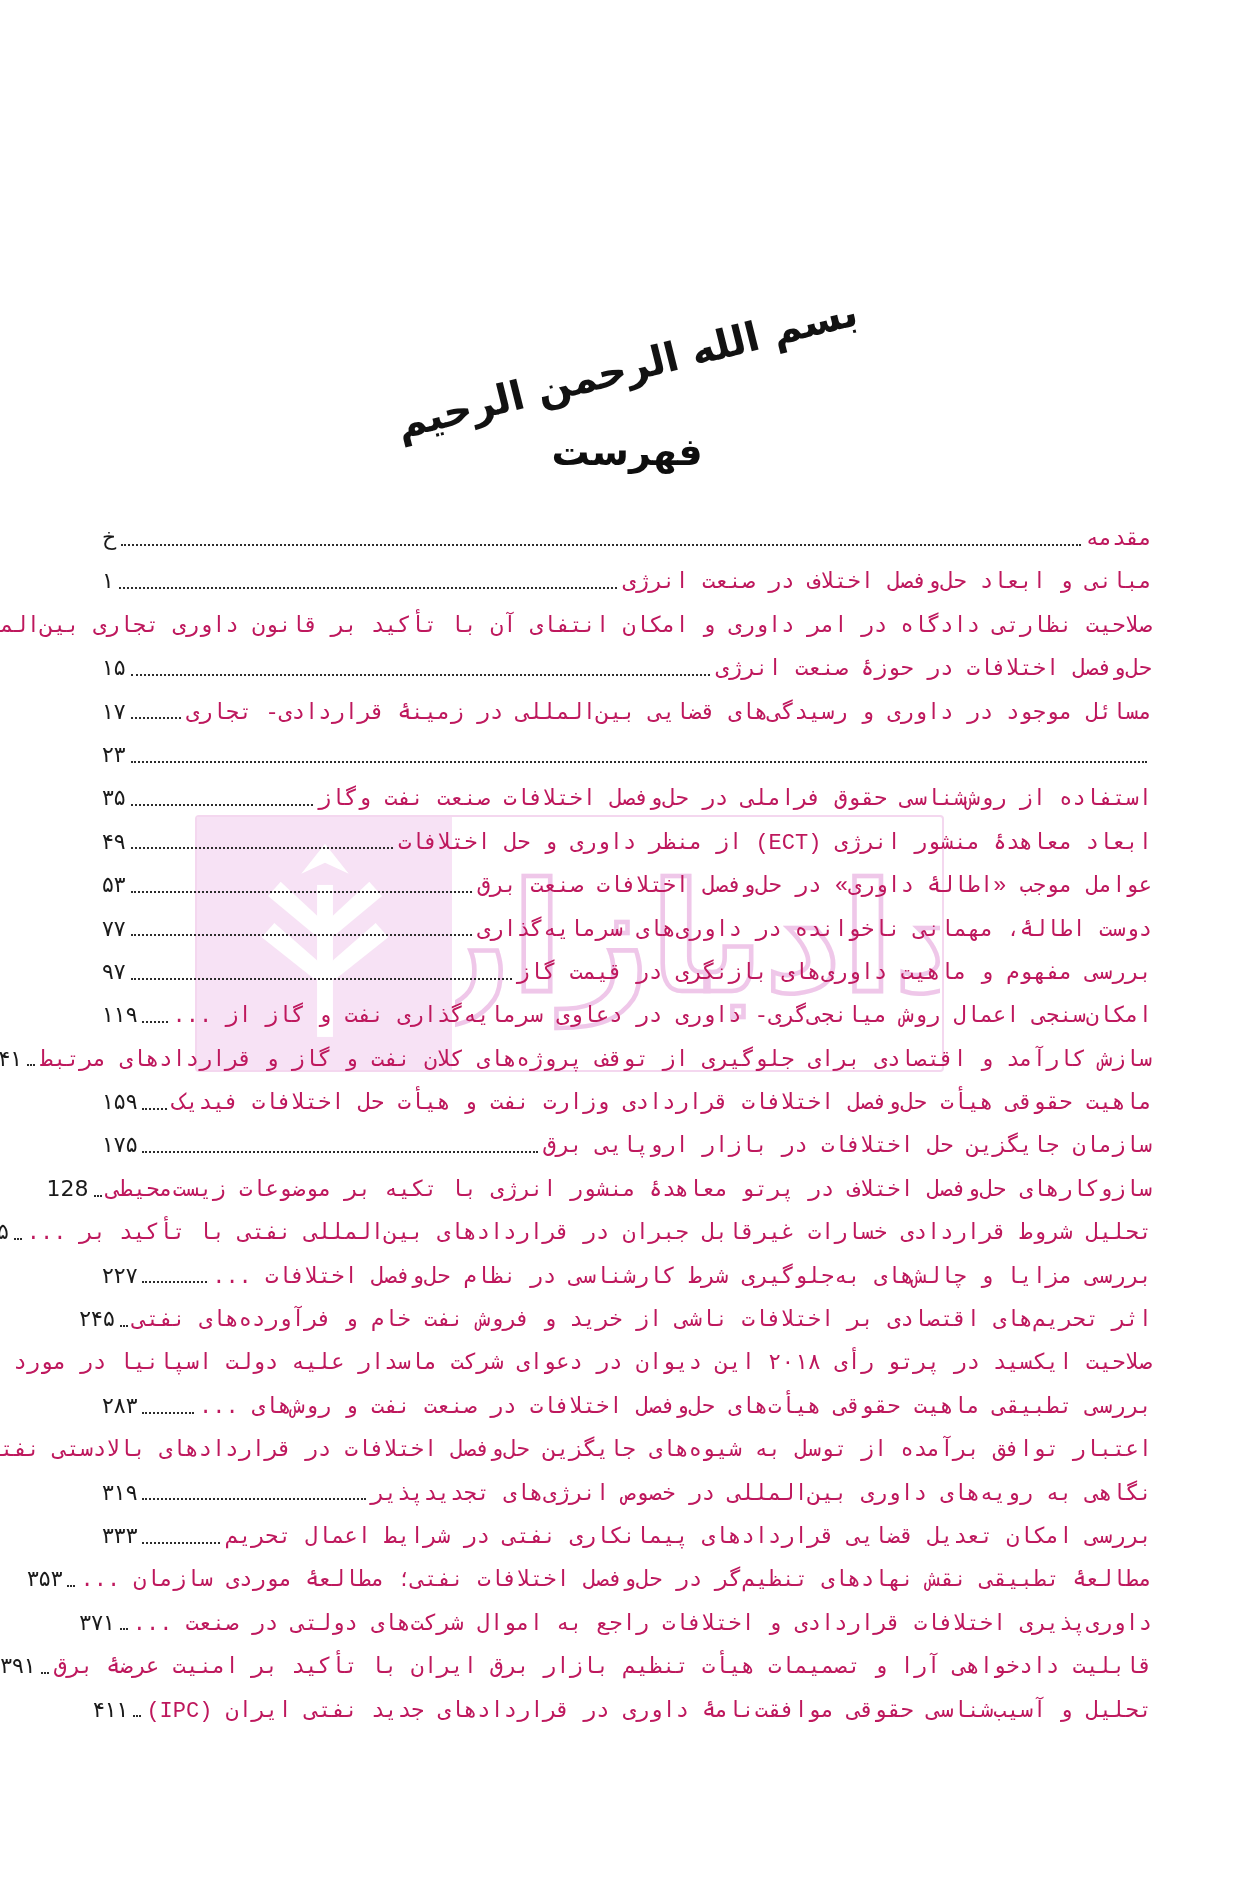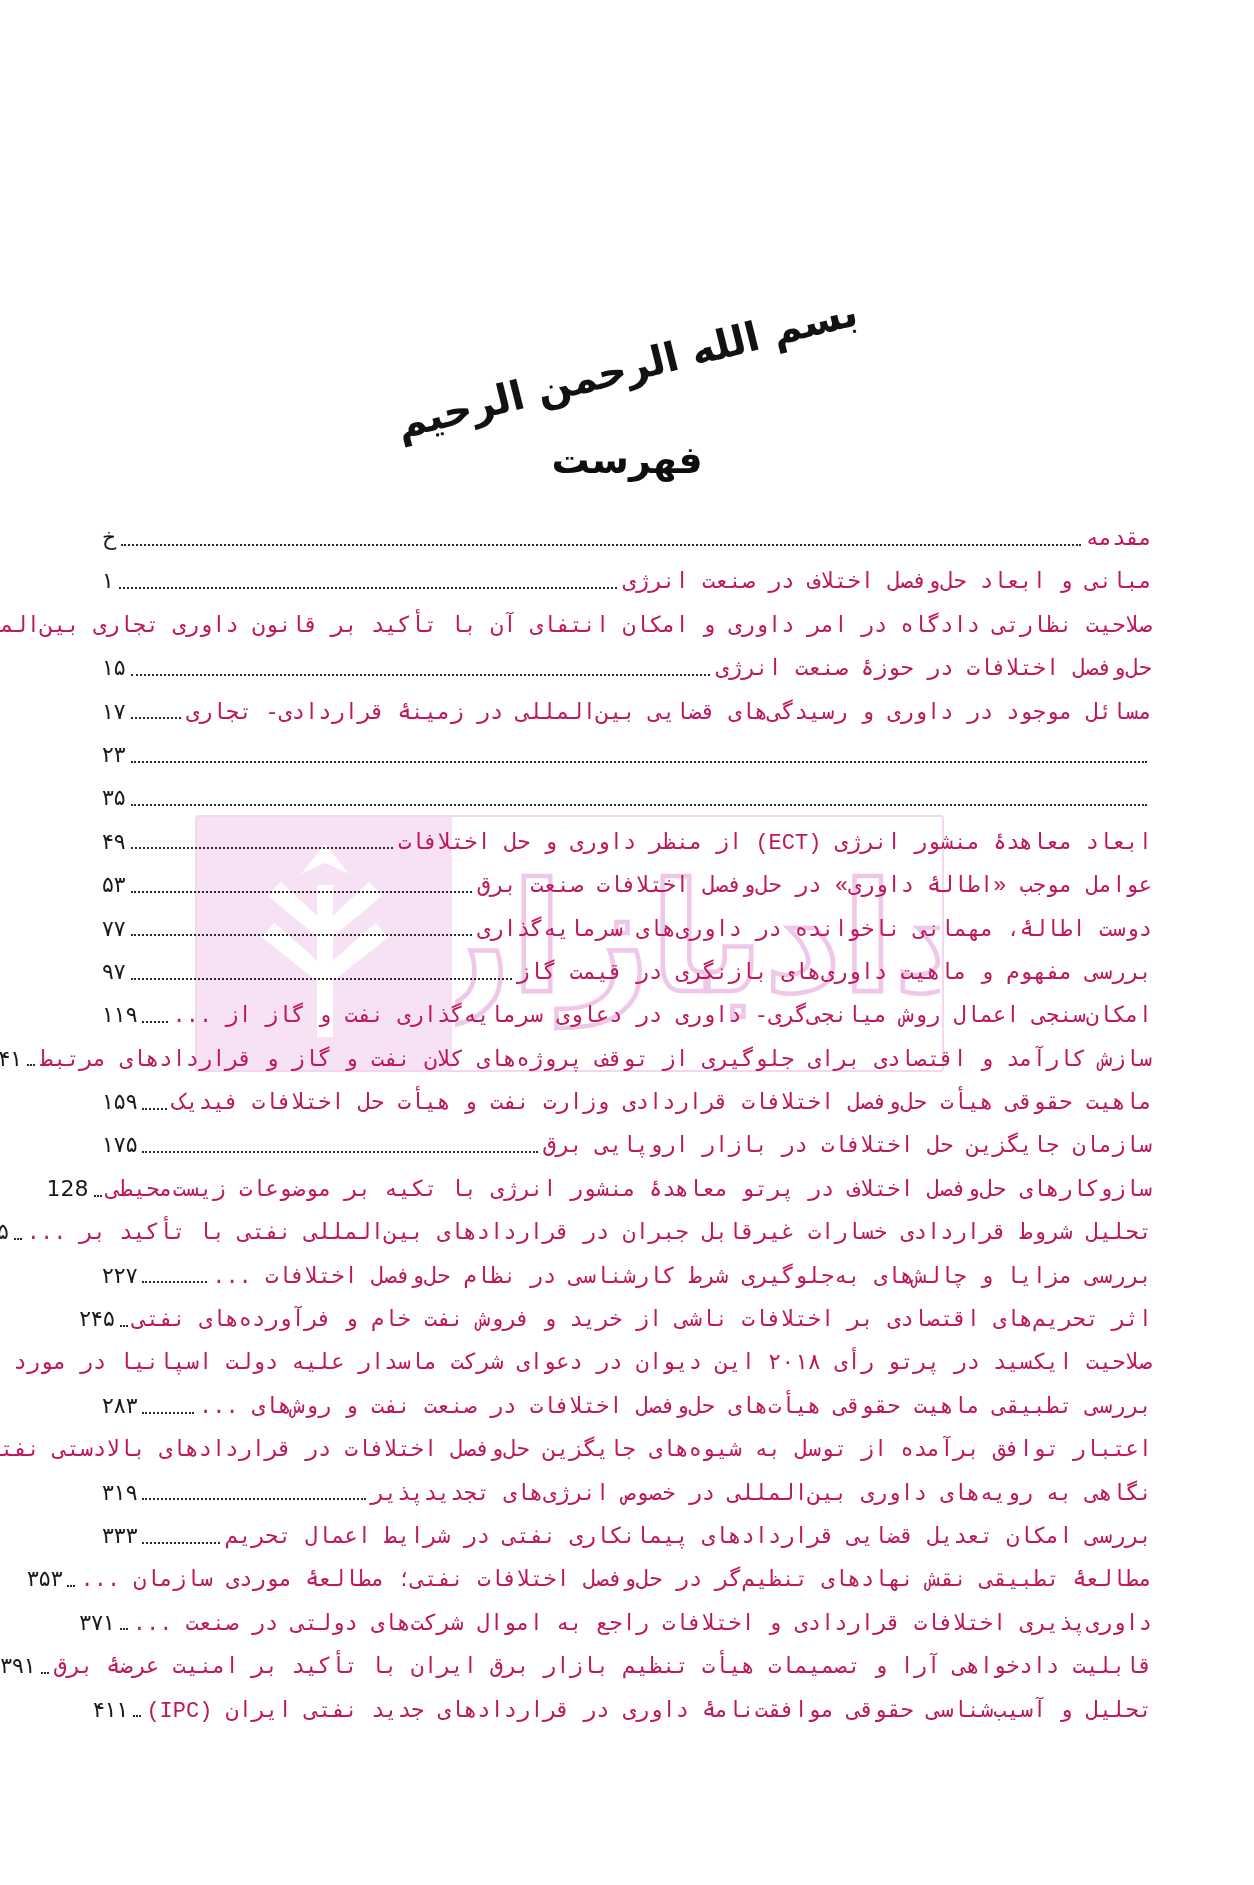--- a/index.html
+++ b/index.html
@@ -45,21 +45,20 @@
     white-space:nowrap;
   }
 
   
   .toc-heading{
     position:absolute; left:0; top:430px; width:1254px;
     text-align:center;
     font-size:38px; font-weight:bold;
     color:#0e0e0e;
     z-index:1;
-    margin-top:8px;
   }
 
   
   .toc{
     position:absolute; left:102px; right:102px; top:516px;
     z-index:1;
   }
   .toc-row{
     display:flex; direction:rtl; align-items:baseline;
     height:43.4px;
@@ -142,20 +141,21 @@
       <span class="toc-leader"></span>
       <span class="toc-page">۱۷</span>
     </div>
 
     <div class="toc-row">
       <span class="toc-leader"></span>
       <span class="toc-page">۲۳</span>
     </div>
 
     <div class="toc-row">
+      <span class="toc-title">استفاده از روش‌شناسی حقوق فراملی در حل‌وفصل اختلافات صنعت نفت وگاز</span>
       <span class="toc-leader"></span>
       <span class="toc-page">۳۵</span>
     </div>
 
     <div class="toc-row">
       <span class="toc-title">ابعاد معاهدۀ منشور انرژی (ECT) از منظر داوری و حل اختلافات</span>
       <span class="toc-leader"></span>
       <span class="toc-page">۴۹</span>
     </div>
 

